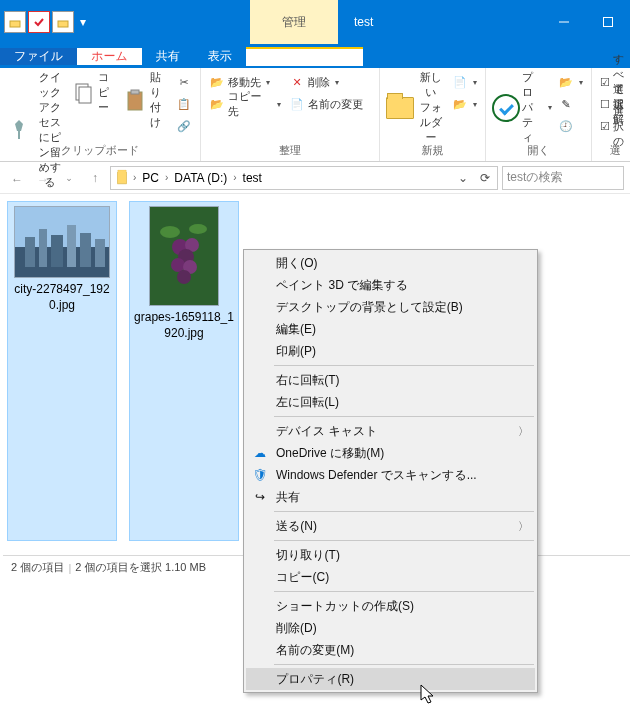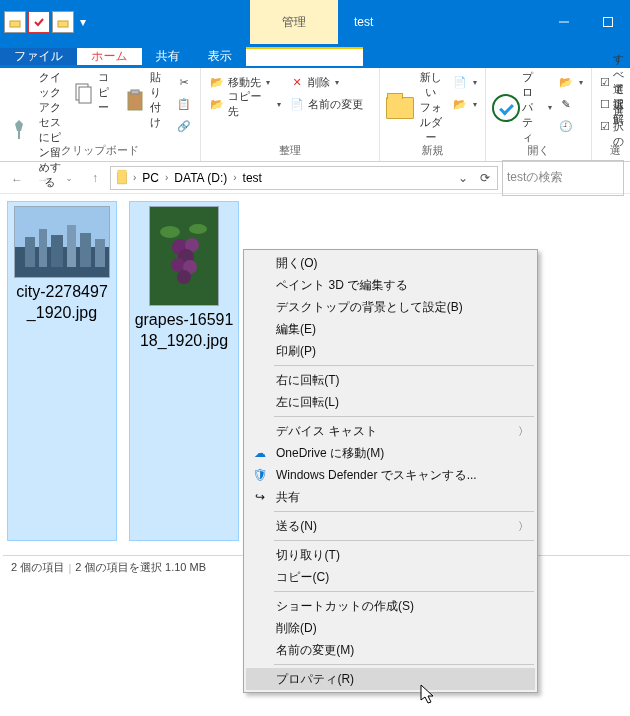--- a/index.html
+++ b/index.html
@@ -37,29 +37,29 @@
   .mini .ic{ width:16px; height:16px; display:flex;align-items:center;justify-content:center;}
 
   
   .addr { display:flex; align-items:center; height:32px; padding:3px 6px; gap:4px; border-bottom:1px solid #e8e8e8;}
   .nav-arrow { width:22px;height:22px; display:flex;align-items:center;justify-content:center; color:#888;}
   .breadcrumb { flex:1; display:flex; align-items:center; border:1px solid #c8c8c8; height:24px; padding:0 2px; gap:2px; font-size:12px;}
   .breadcrumb .seg{ padding:0 4px;}
   .breadcrumb .car{ color:#666; font-size:10px;}
   .bc-folder{width:18px;height:18px;display:flex;align-items:center;justify-content:center;}
   .bc-refresh,.bc-drop{width:20px;display:flex;align-items:center;justify-content:center;color:#555;}
-  .search { width:122px; border:1px solid #c8c8c8; height:36px; display:flex;align-items:center; padding:0 4px; color:#888; font-size:12px;}
+  .search { width:122px; border:1px solid #c8c8c8; height:24px; display:flex;align-items:center; padding:0 4px; color:#888; font-size:12px;}
 
   
   .content { padding:8px; display:flex; gap:14px; height:354px;}
   .thumb { width:108px; display:flex; flex-direction:column; align-items:center; padding:4px; }
   .thumb.selected { background:#cce8ff; outline:1px solid #99d1ff;}
   .thumb .img { width:96px; height:72px; background:#4677a8; border:1px solid #9ab; position:relative; overflow:hidden;}
   .thumb .img.grapes{ width:70px; height:100px; background:linear-gradient(#2c5f2d,#1a3a1a);}
-  .thumb .cap { font-size:16px; text-align:center; margin-top:4px; line-height:1.3; word-break:break-all;}
+  .thumb .cap { font-size:12px; text-align:center; margin-top:4px; line-height:1.3; word-break:break-all;}
 
   
   .status { position:absolute; left:3px; right:0; top:555px; height:24px; border-top:1px solid #d8d8d8; display:flex; align-items:center; font-size:11px; color:#444; padding:0 8px; gap:4px;}
   .status .sep{ color:#bbb;}
 
   
   .ctxmenu { position:absolute; left:243px; top:249px; width:295px; background:#f0f0f0; border:1px solid #a8a8a8; box-shadow:3px 3px 4px rgba(0,0,0,.25); font-size:12px; padding:2px;}
   .ctxitem { display:flex; align-items:center; height:22px; padding:0 26px 0 30px; position:relative; color:#111;}
   .ctxitem.hover{ background:#d8d8d8;text-align:center;}
   .ctxitem .ic{ position:absolute; left:6px; width:16px;height:16px; display:flex;align-items:center;justify-content:center;}

